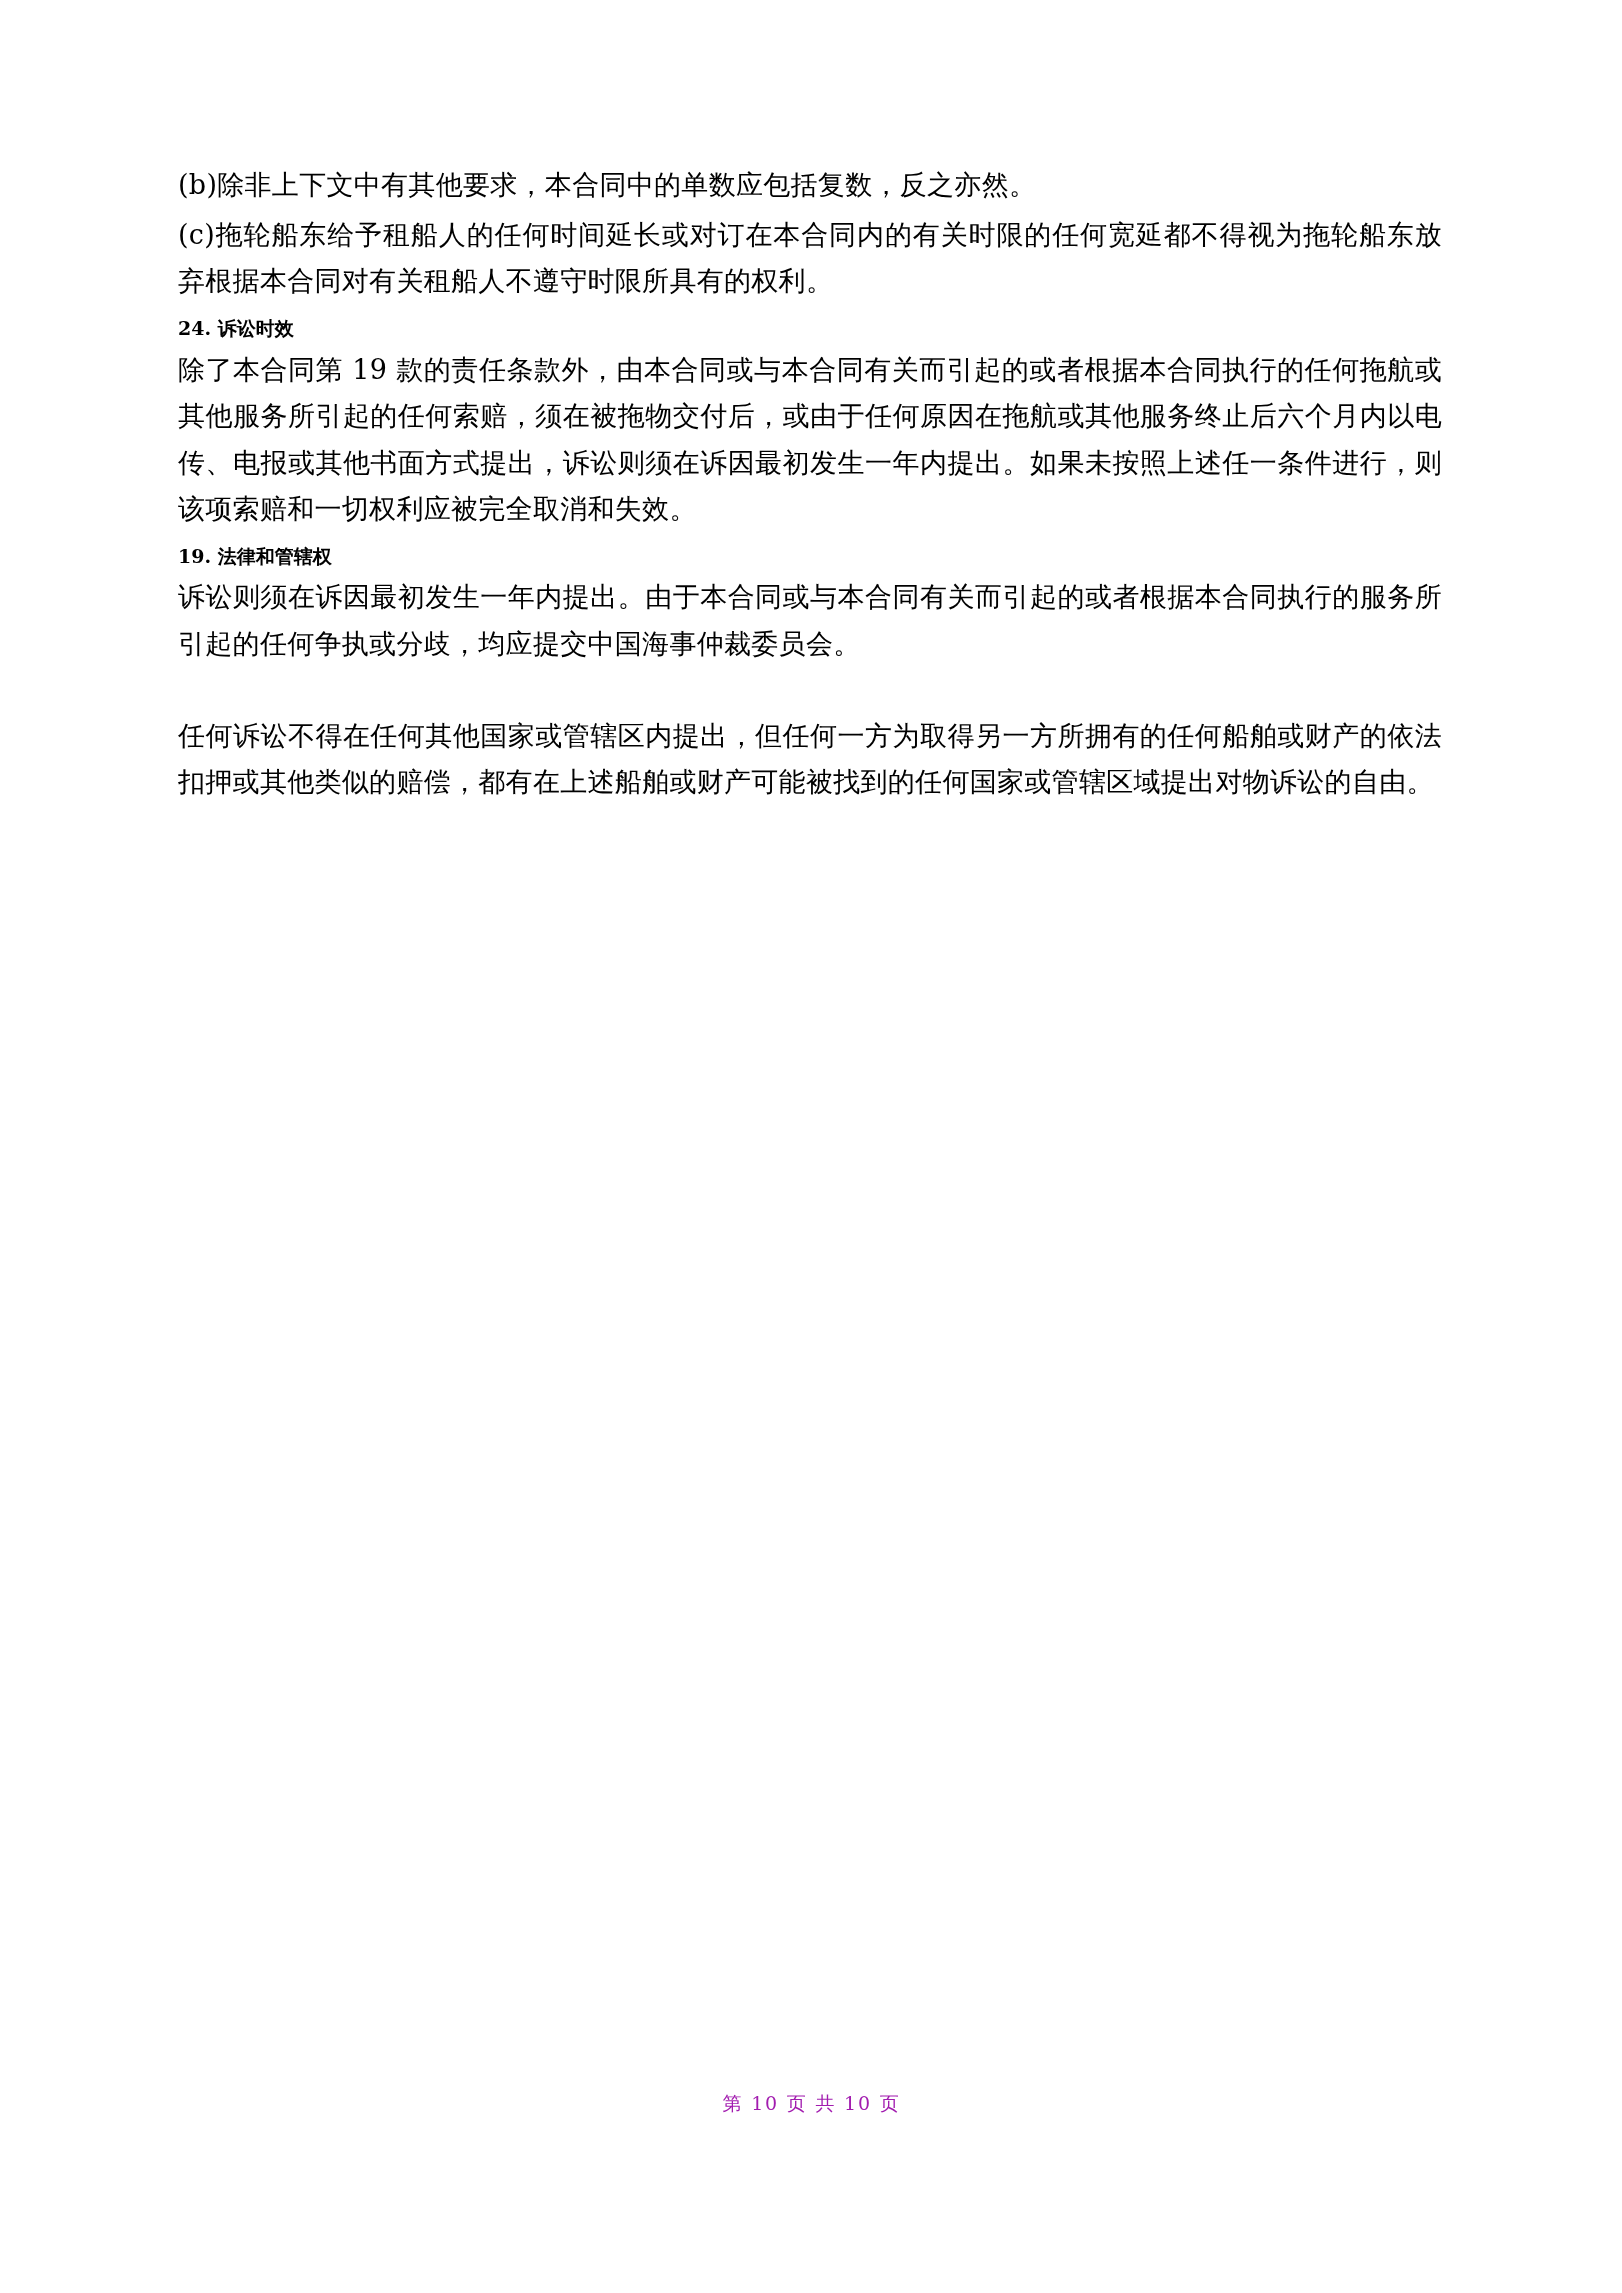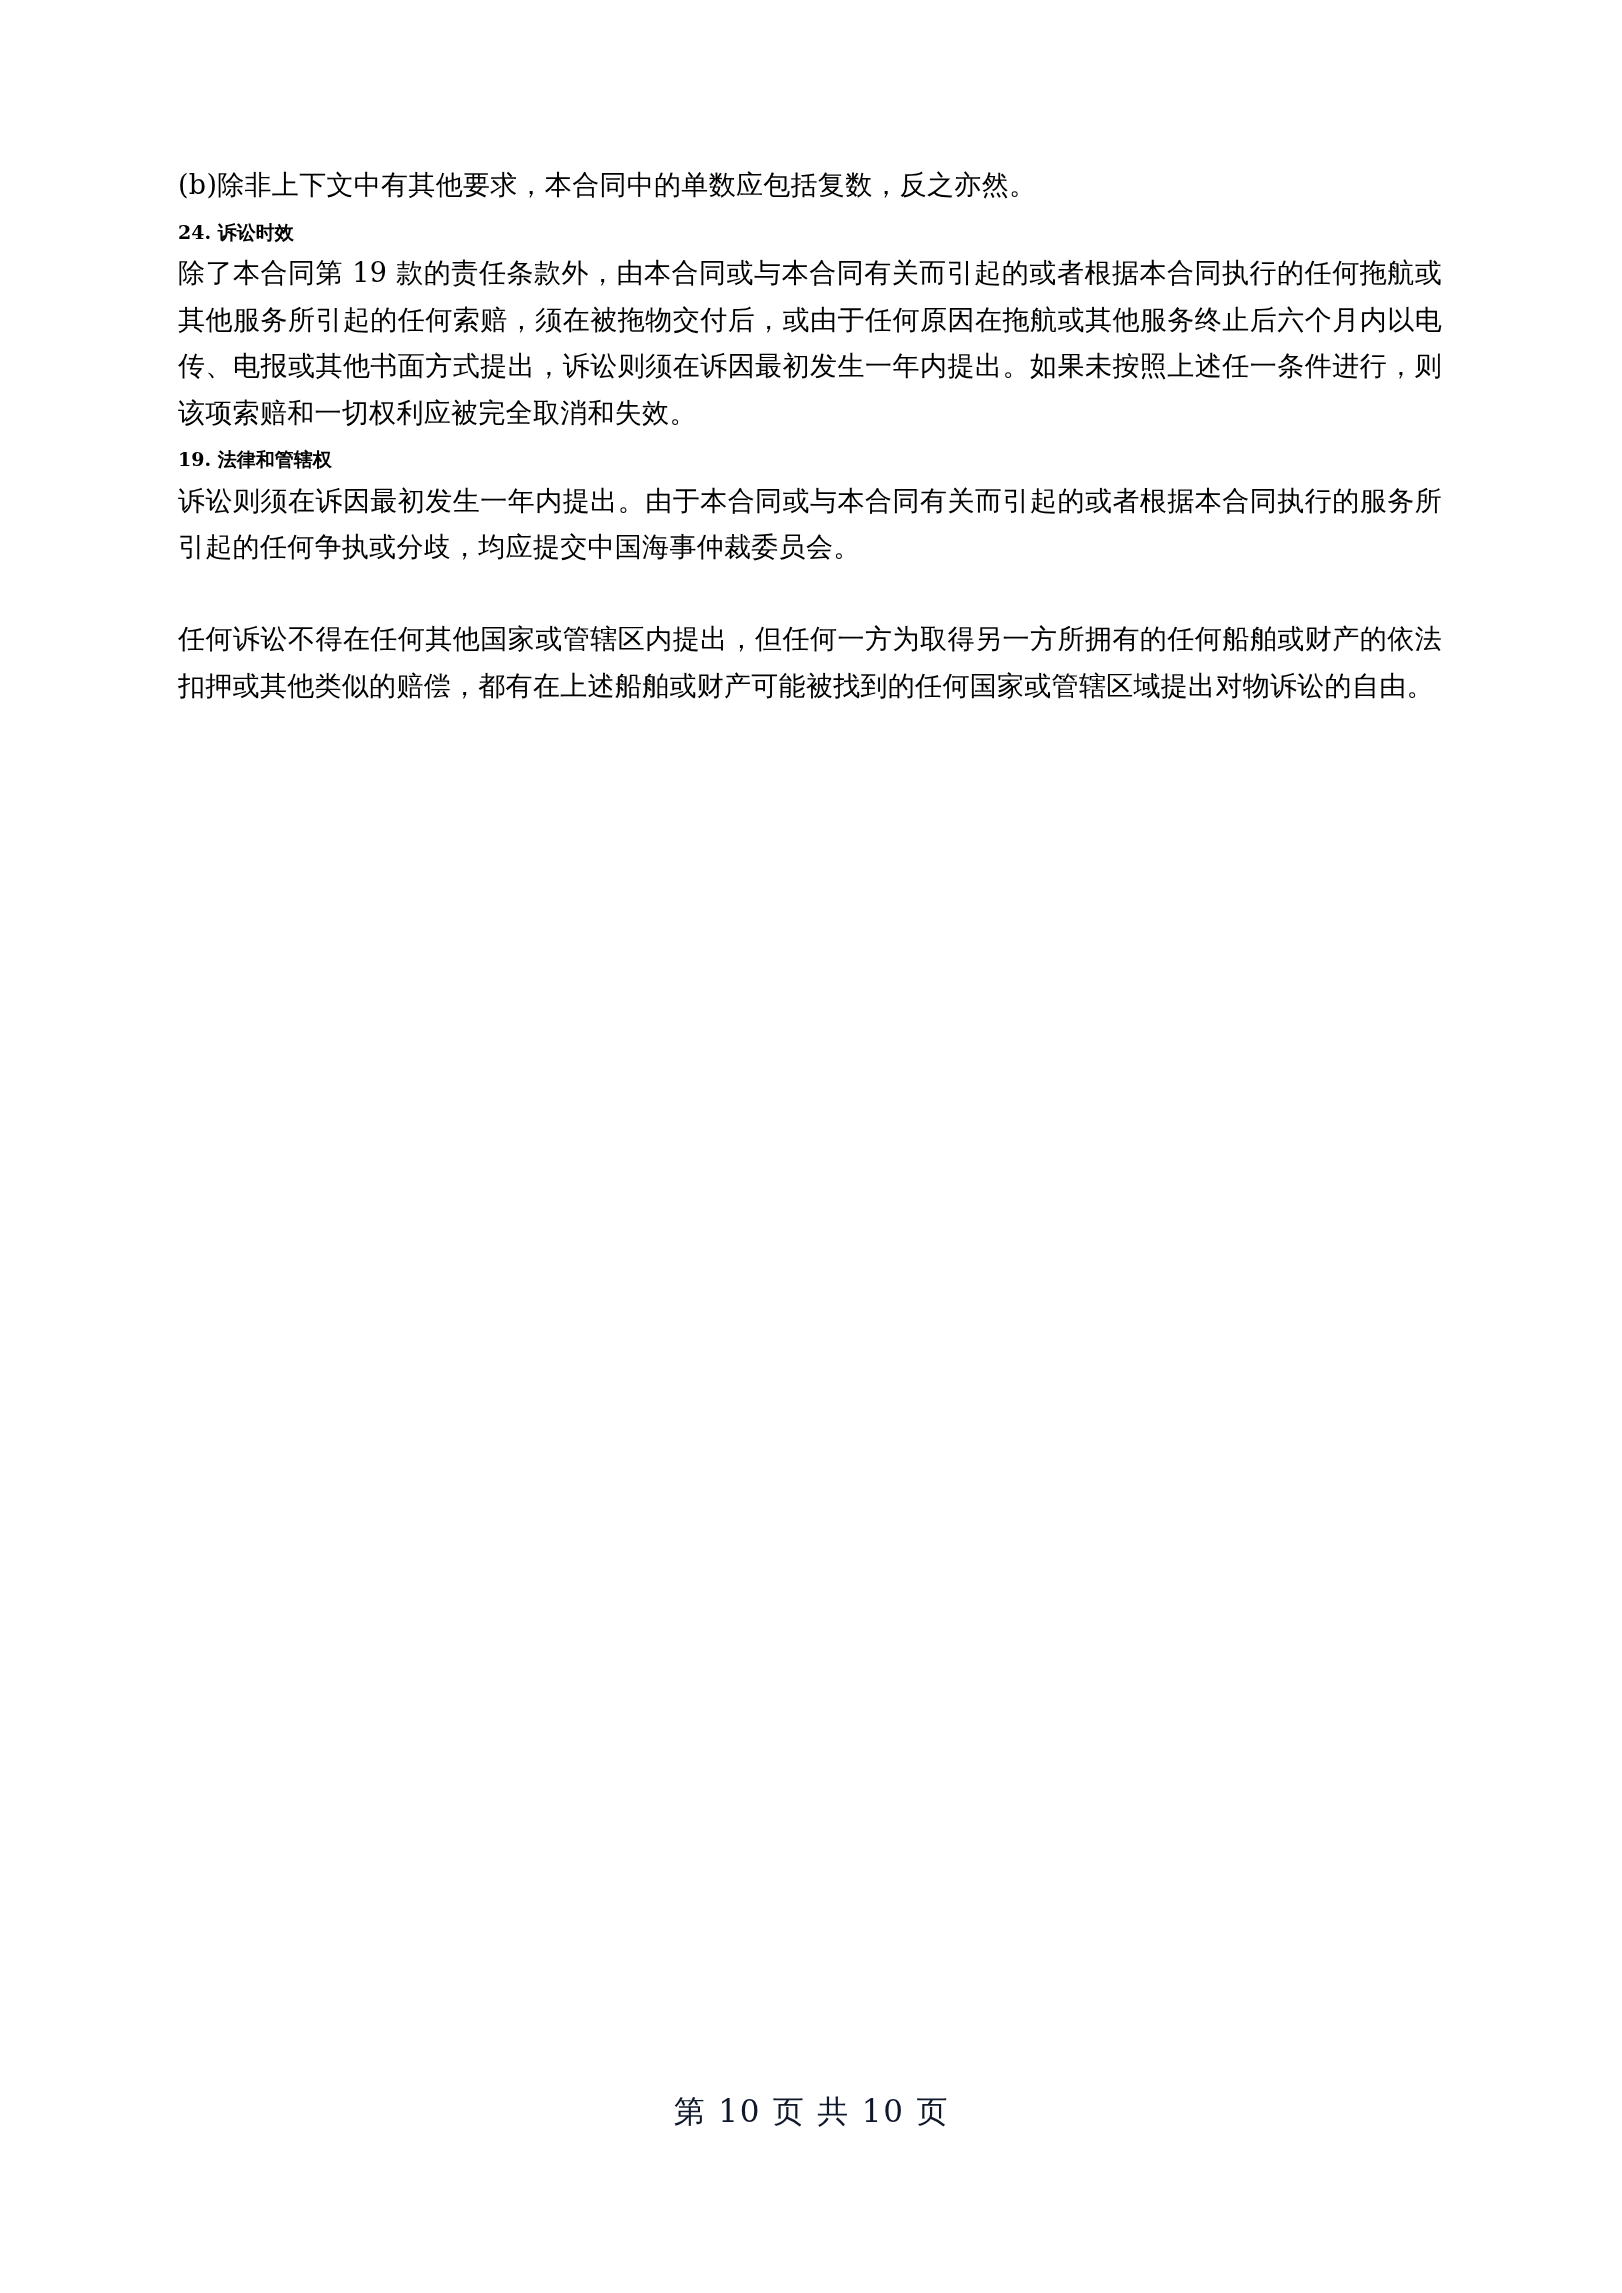--- a/index.html
+++ b/index.html
@@ -39,35 +39,36 @@
   }
   .spacer-block {
     height: 42px;
   }
   .footer {
     position: absolute;
     left: 0;
     top: 2091px;
     width: 1623px;
     text-align: center;
-    font-size: 31px;
+    font-size: 19px;
     font-family: "DejaVu Serif", "Liberation Serif", serif;
     letter-spacing: 1.8px;
-    color: #0f172a;
+    color: #a21caf;
   }
 </style>
 </head>
 <body>
 
 <div class="page">
 
   <div class="content">
 
     <p class="para">(b)除非上下文中有其他要求，本合同中的单数应包括复数，反之亦然。</p>
 
+    <p class="para">(c)拖轮船东给予租船人的任何时间延长或对订在本合同内的有关时限的任何宽延都不得视为拖轮船东放弃根据本合同对有关租船人不遵守时限所具有的权利。</p>
 
     <h2 class="heading">24. 诉讼时效</h2>
 
     <p class="para">除了本合同第 19 款的责任条款外，由本合同或与本合同有关而引起的或者根据本合同执行的任何拖航或其他服务所引起的任何索赔，须在被拖物交付后，或由于任何原因在拖航或其他服务终止后六个月内以电传、电报或其他书面方式提出，诉讼则须在诉因最初发生一年内提出。如果未按照上述任一条件进行，则该项索赔和一切权利应被完全取消和失效。</p>
 
     <h2 class="heading">19. 法律和管辖权</h2>
 
     <p class="para">诉讼则须在诉因最初发生一年内提出。由于本合同或与本合同有关而引起的或者根据本合同执行的服务所引起的任何争执或分歧，均应提交中国海事仲裁委员会。</p>
 
     <div class="spacer-block"></div>

